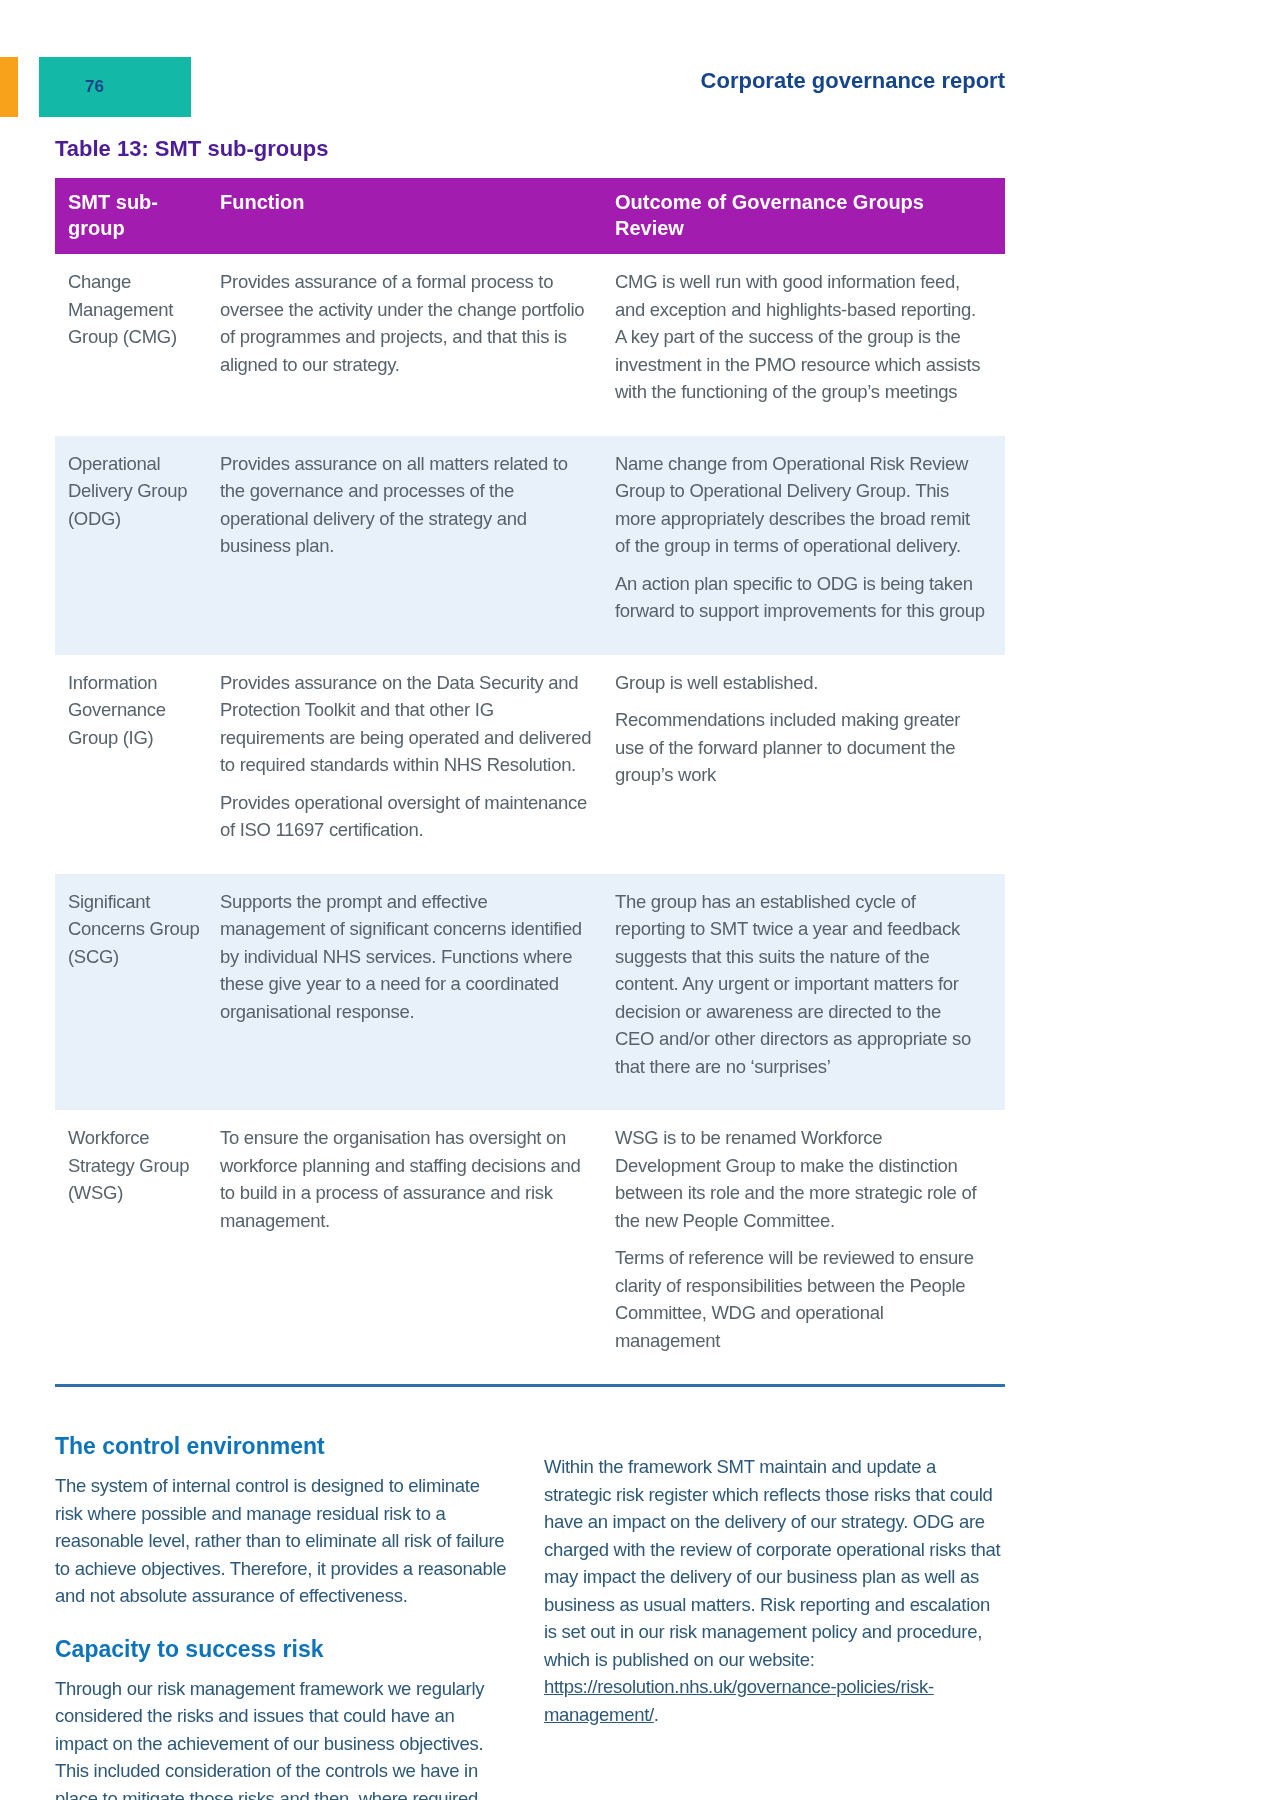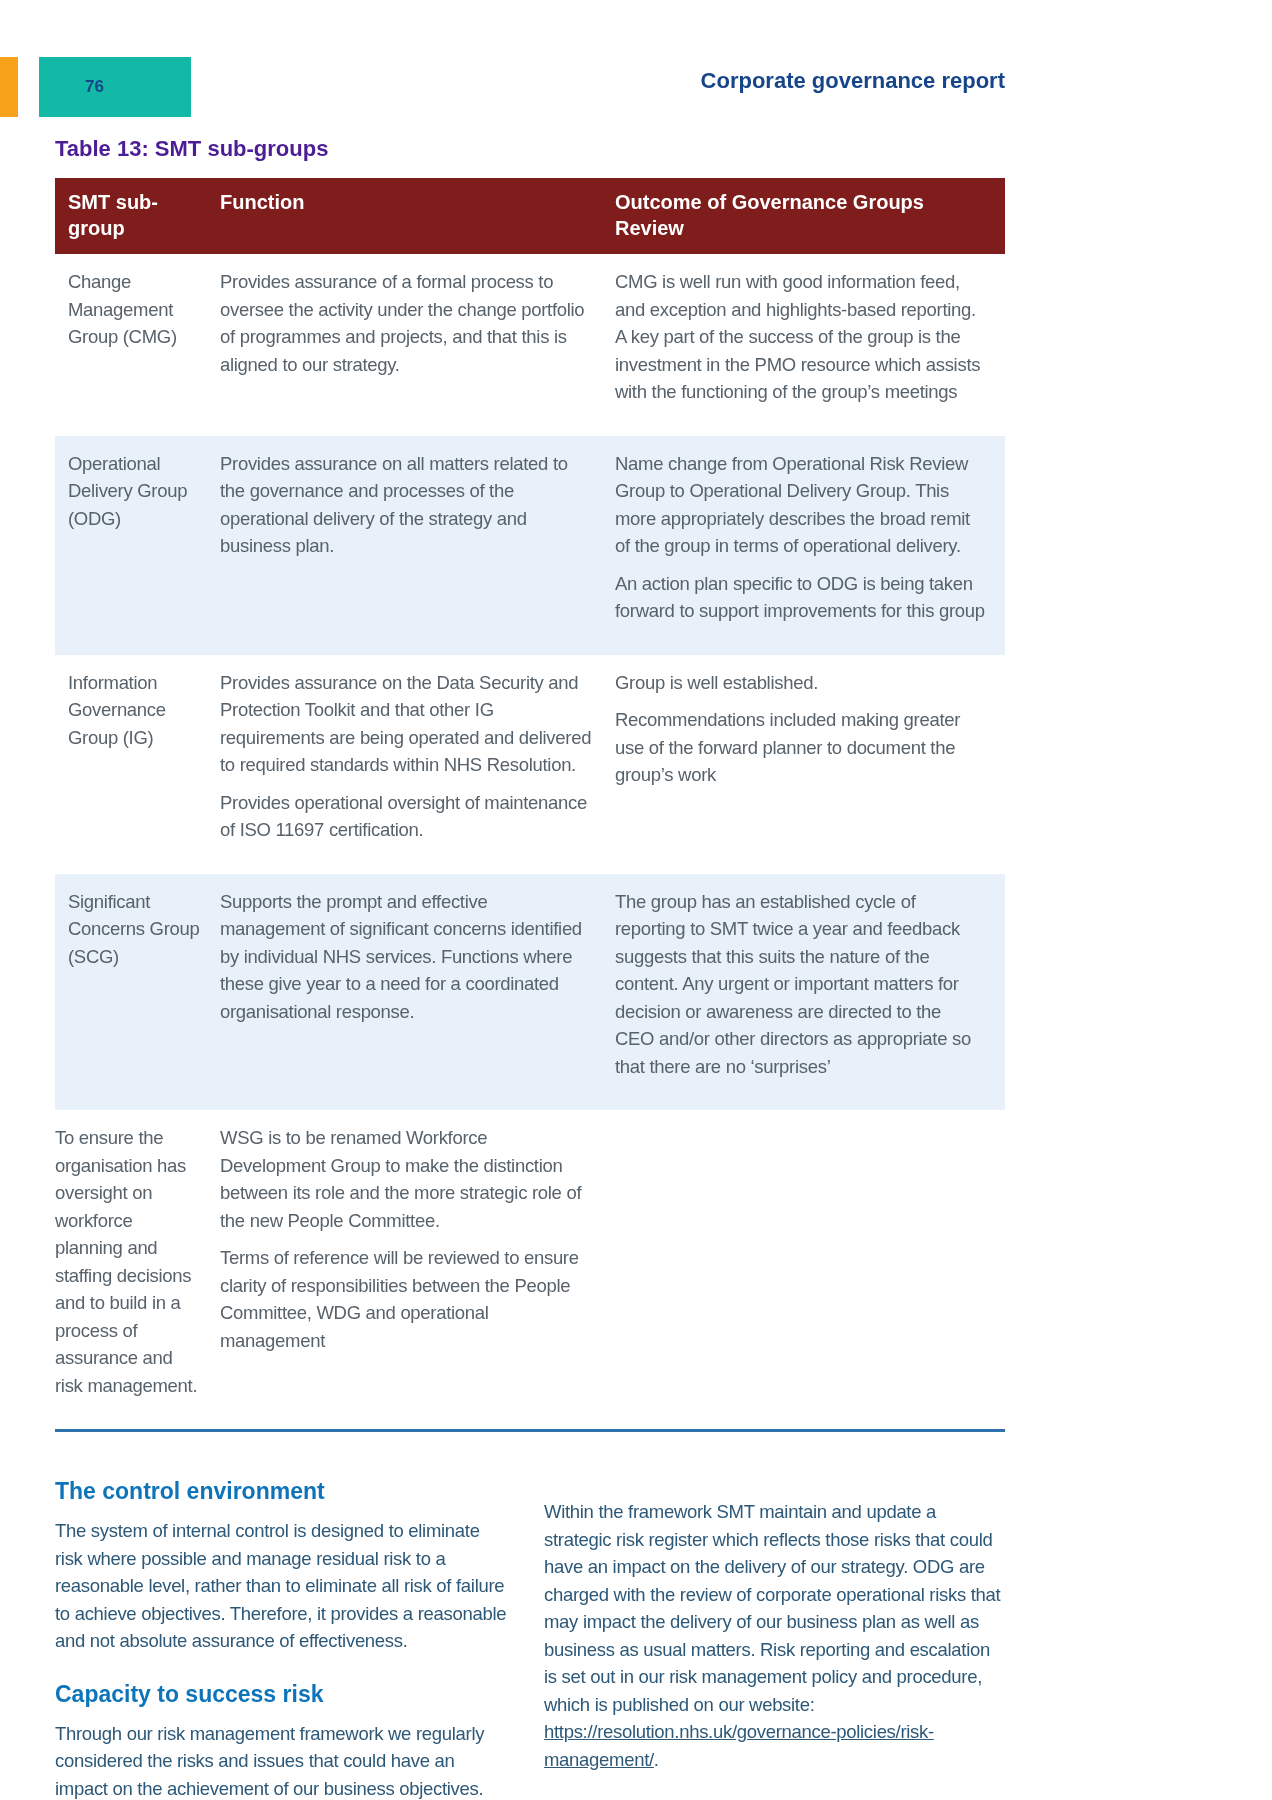--- a/index.html
+++ b/index.html
@@ -21,21 +21,21 @@
     position:absolute;top:68px;right:267px;
     font-size:22px;font-weight:bold;color:#17458a;
   }
   
   .content{position:absolute;left:55px;top:136px;width:950px;}
   .table-title{
     margin:0 0 16px 0;font-size:22px;font-weight:bold;color:#4c1d95;
   }
   .gtable{width:950px;border-bottom:3px solid #2e6fad;}
   .thead,.trow{display:grid;grid-template-columns:165px 395px 390px;}
-  .thead{background:#7f1d1d;}
+  .thead{background:#a21caf;}
   .hcell{
     color:#ffffff;font-size:20px;font-weight:bold;line-height:26px;
     padding:11px 20px 13px 0;
   }
   .hcell.c1{padding-left:13px;width:120px;}
   .trow{background:#ffffff;}
   .trow.alt{background:#e8f0f9;}
   .cell{
     color:#57626b;font-size:18.5px;line-height:27.5px;letter-spacing:-0.3px;
     padding:14px 20px 30px 0;
@@ -122,20 +122,23 @@
               <p>Significant Concerns Group (SCG)</p>
             </div>
             <div class="cell function">
               <p>Supports the prompt and effective management of significant concerns identified by individual NHS services. Functions where these give year to a need for a coordinated organisational response.</p>
             </div>
             <div class="cell outcome">
               <p>The group has an established cycle of reporting to SMT twice a year and feedback suggests that this suits the nature of the content. Any urgent or important matters for decision or awareness are directed to the CEO and/or other directors as appropriate so that there are no ‘surprises’</p>
             </div>
           </div>
           <div class="trow">
+            <div class="cell group">
+              <p>Workforce Strategy Group (WSG)</p>
+            </div>
             <div class="cell function">
               <p>To ensure the organisation has oversight on workforce planning and staffing decisions and to build in a process of assurance and risk management.</p>
             </div>
             <div class="cell outcome">
               <p>WSG is to be renamed Workforce Development Group to make the distinction between its role and the more strategic role of the new People Committee.</p>
               <p>Terms of reference will be reviewed to ensure clarity of responsibilities between the People Committee, WDG and operational management</p>
             </div>
           </div>
         </div>
     </div>

